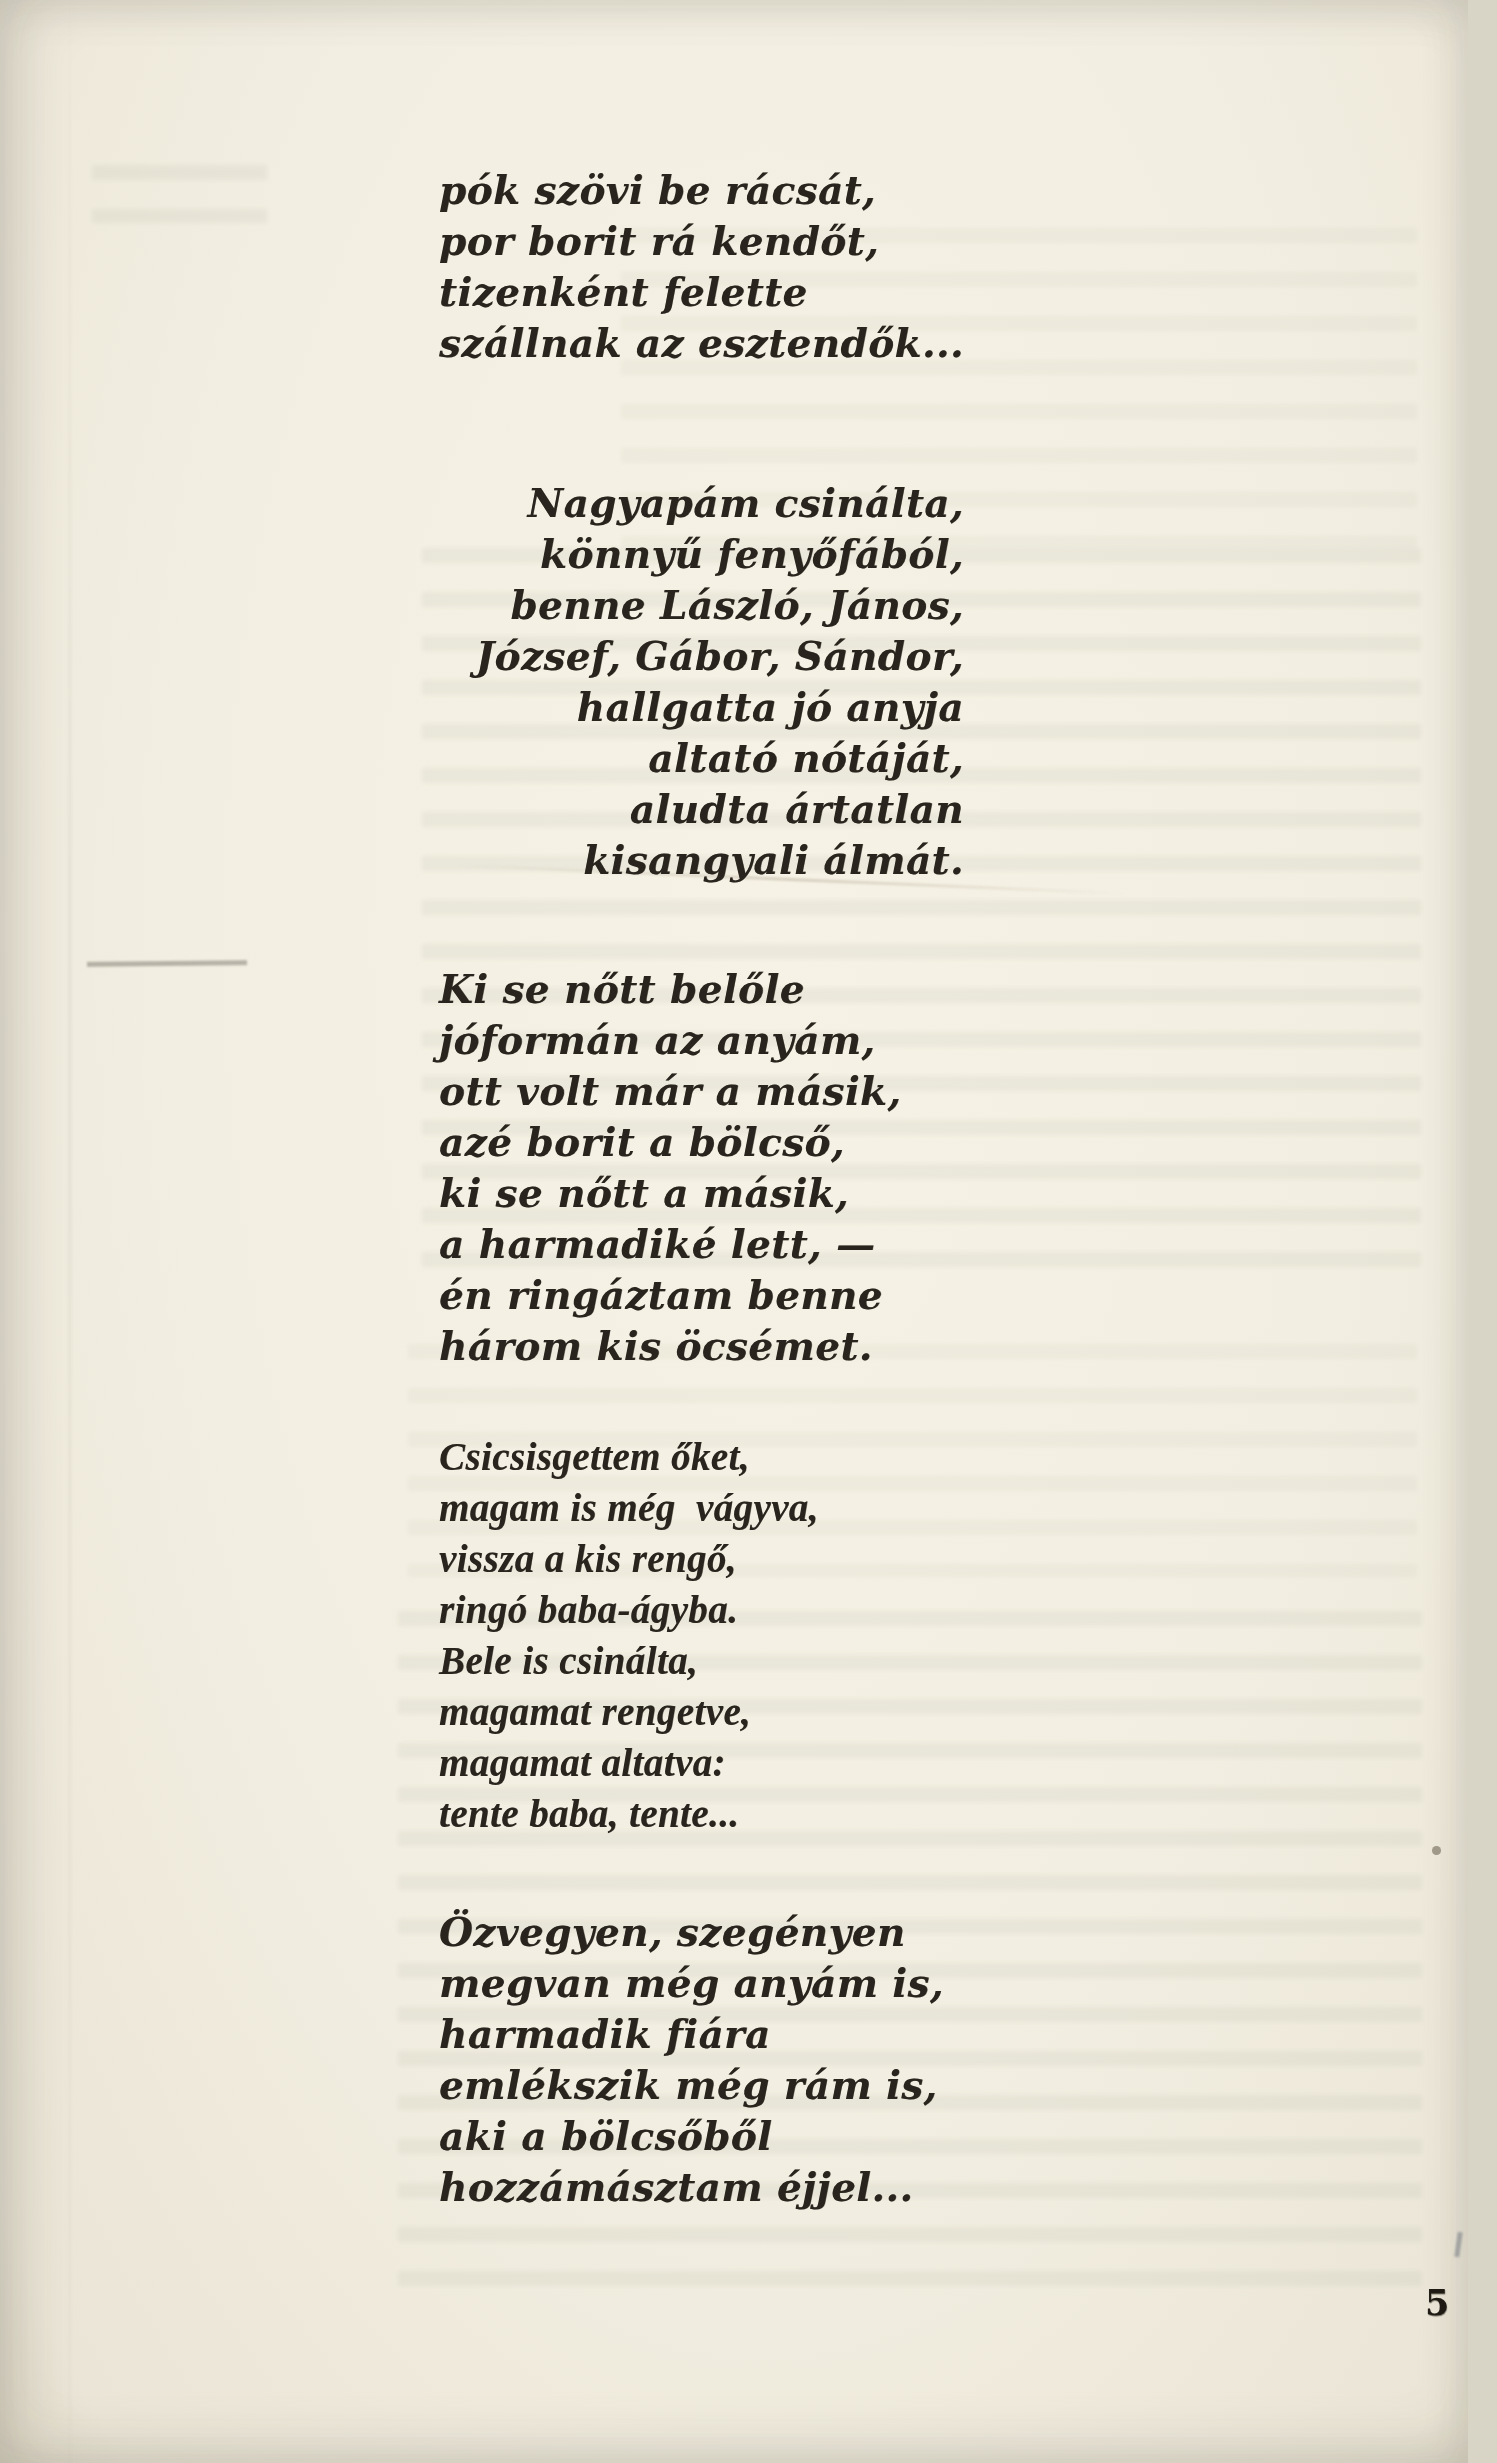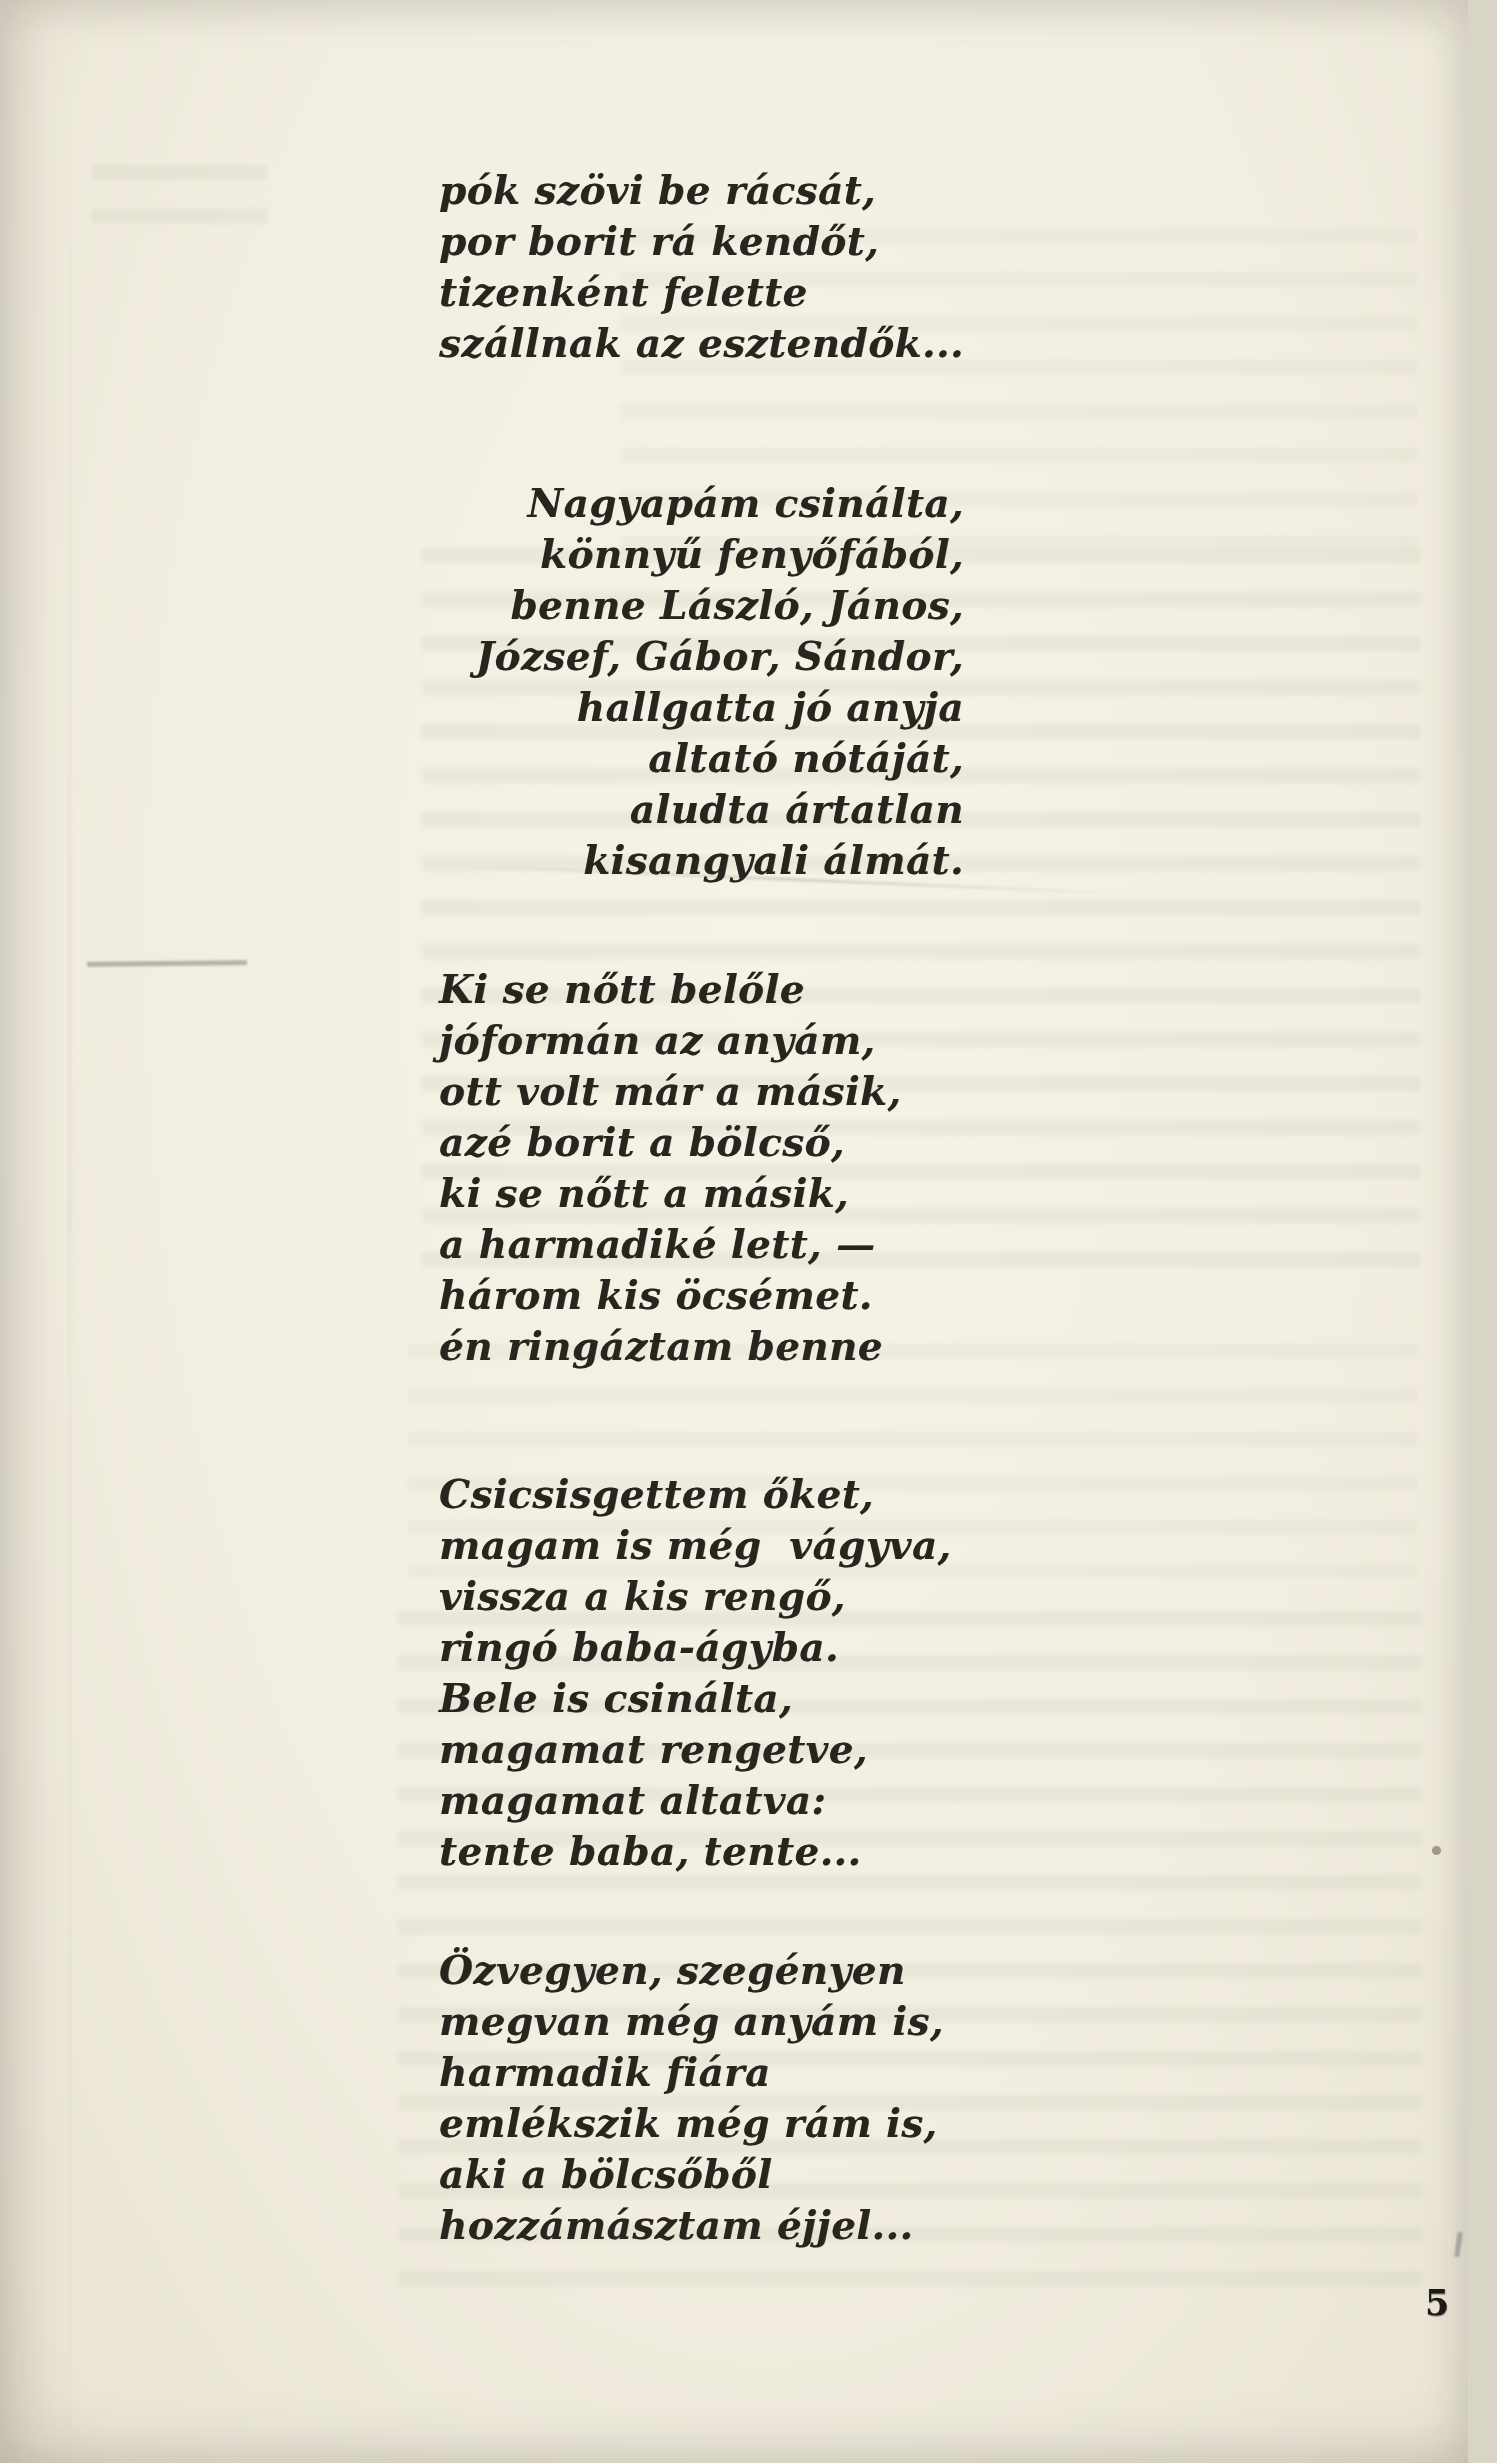--- a/index.html
+++ b/index.html
@@ -62,21 +62,21 @@
     position:absolute;left:439px;top:165px;
     font-style:italic;font-weight:700;
     font-size:39px;line-height:51px;
     color:#29241d;
     letter-spacing:0.4px;
     text-shadow:0.4px 0.4px 0.6px rgba(41,36,29,0.45);
   }
   .stanza{margin:0;}
   .stanza.s2{margin-top:109px;text-align:right;}
   .stanza.s3{margin-top:78px;}
-  .stanza.s4{margin-top:97px;}
+  .stanza.s4{margin-top:59px;font-family:Liberation Serif, serif;}
   .stanza.s5{margin-top:68px;}
   .line{margin:0;white-space:pre;}
   .folio{
     position:absolute;left:1425px;top:2282px;
     font-style:normal;font-weight:700;
     font-size:35px;color:#1f1b14;
     text-shadow:0.5px 0.5px 0.8px rgba(31,27,20,0.5);
   }
 </style>
 </head>
@@ -117,22 +117,22 @@
       <p class="line">kisangyali álmát.</p>
     </div>
 
     <div class="stanza s3">
       <p class="line">Ki se nőtt belőle</p>
       <p class="line">jóformán az anyám,</p>
       <p class="line">ott volt már a másik,</p>
       <p class="line">azé borit a bölcső,</p>
       <p class="line">ki se nőtt a másik,</p>
       <p class="line">a harmadiké lett, —</p>
+      <p class="line">én ringáztam benne</p>
       <p class="line">három kis öcsémet.</p>
-      <p class="line">én ringáztam benne</p>
     </div>
 
     <div class="stanza s4">
       <p class="line">Csicsisgettem őket,</p>
       <p class="line">magam is még  vágyva,</p>
       <p class="line">vissza a kis rengő,</p>
       <p class="line">ringó baba-ágyba.</p>
       <p class="line">Bele is csinálta,</p>
       <p class="line">magamat rengetve,</p>
       <p class="line">magamat altatva:</p>

